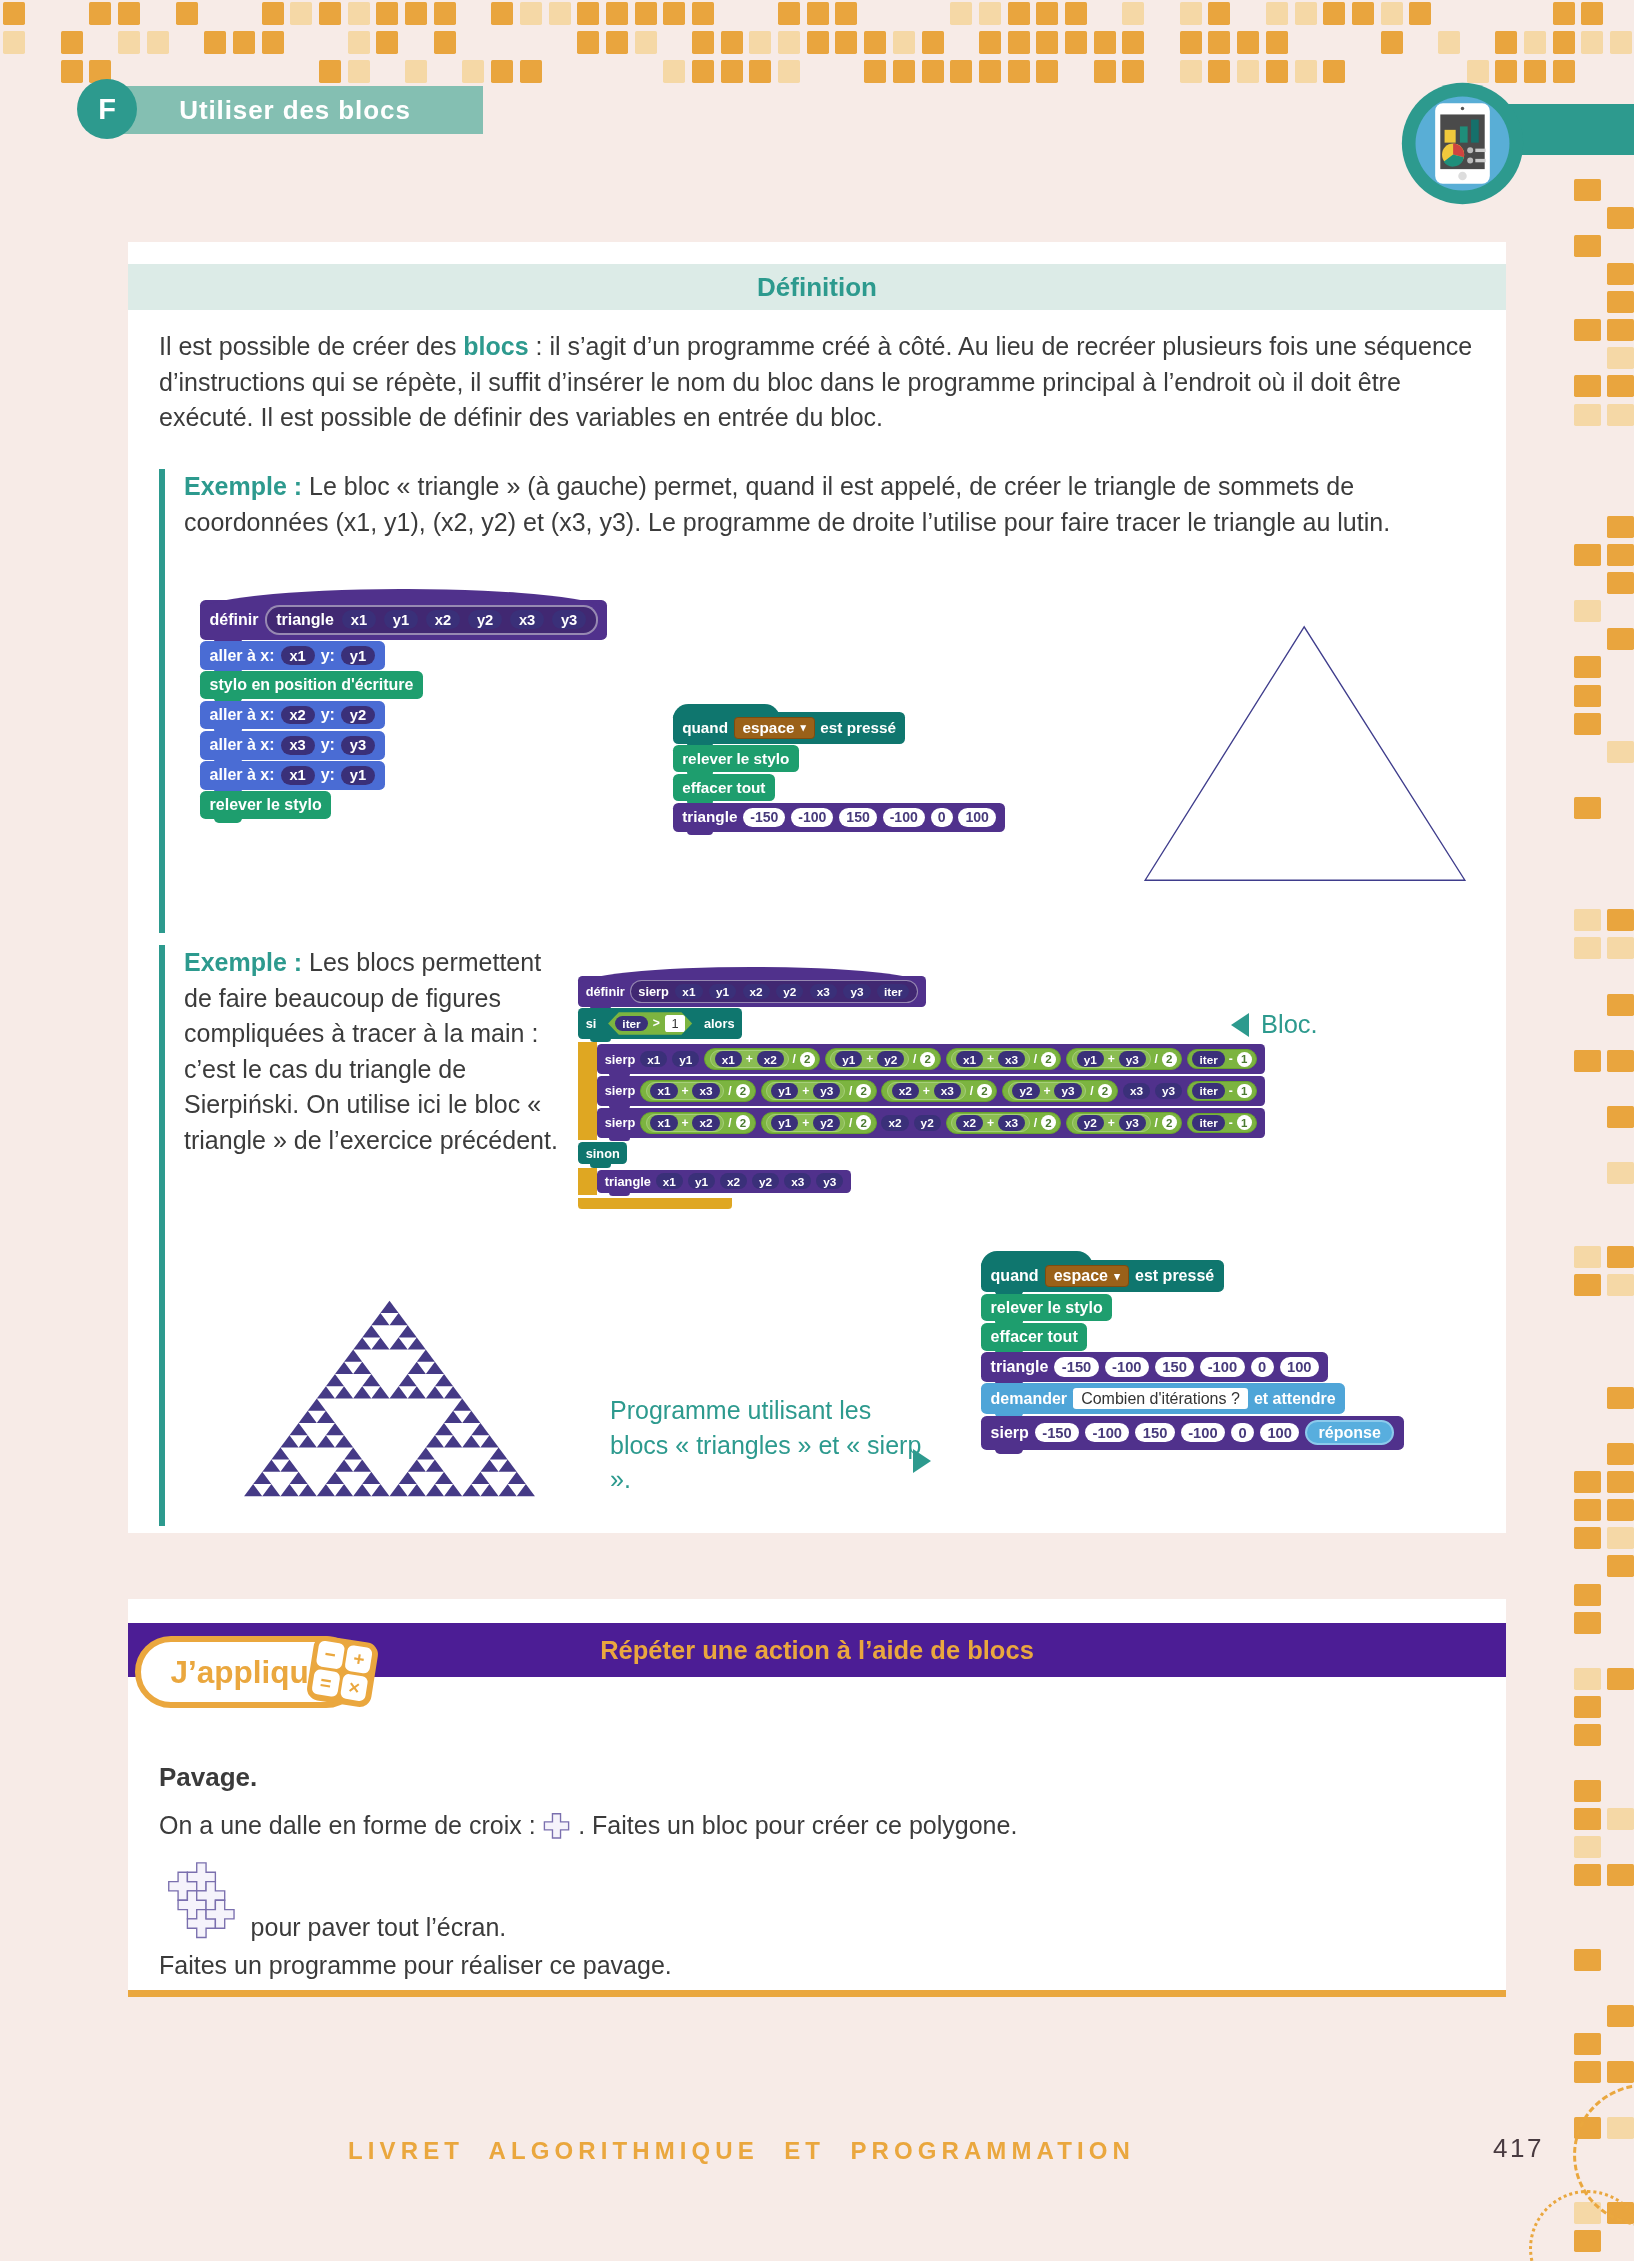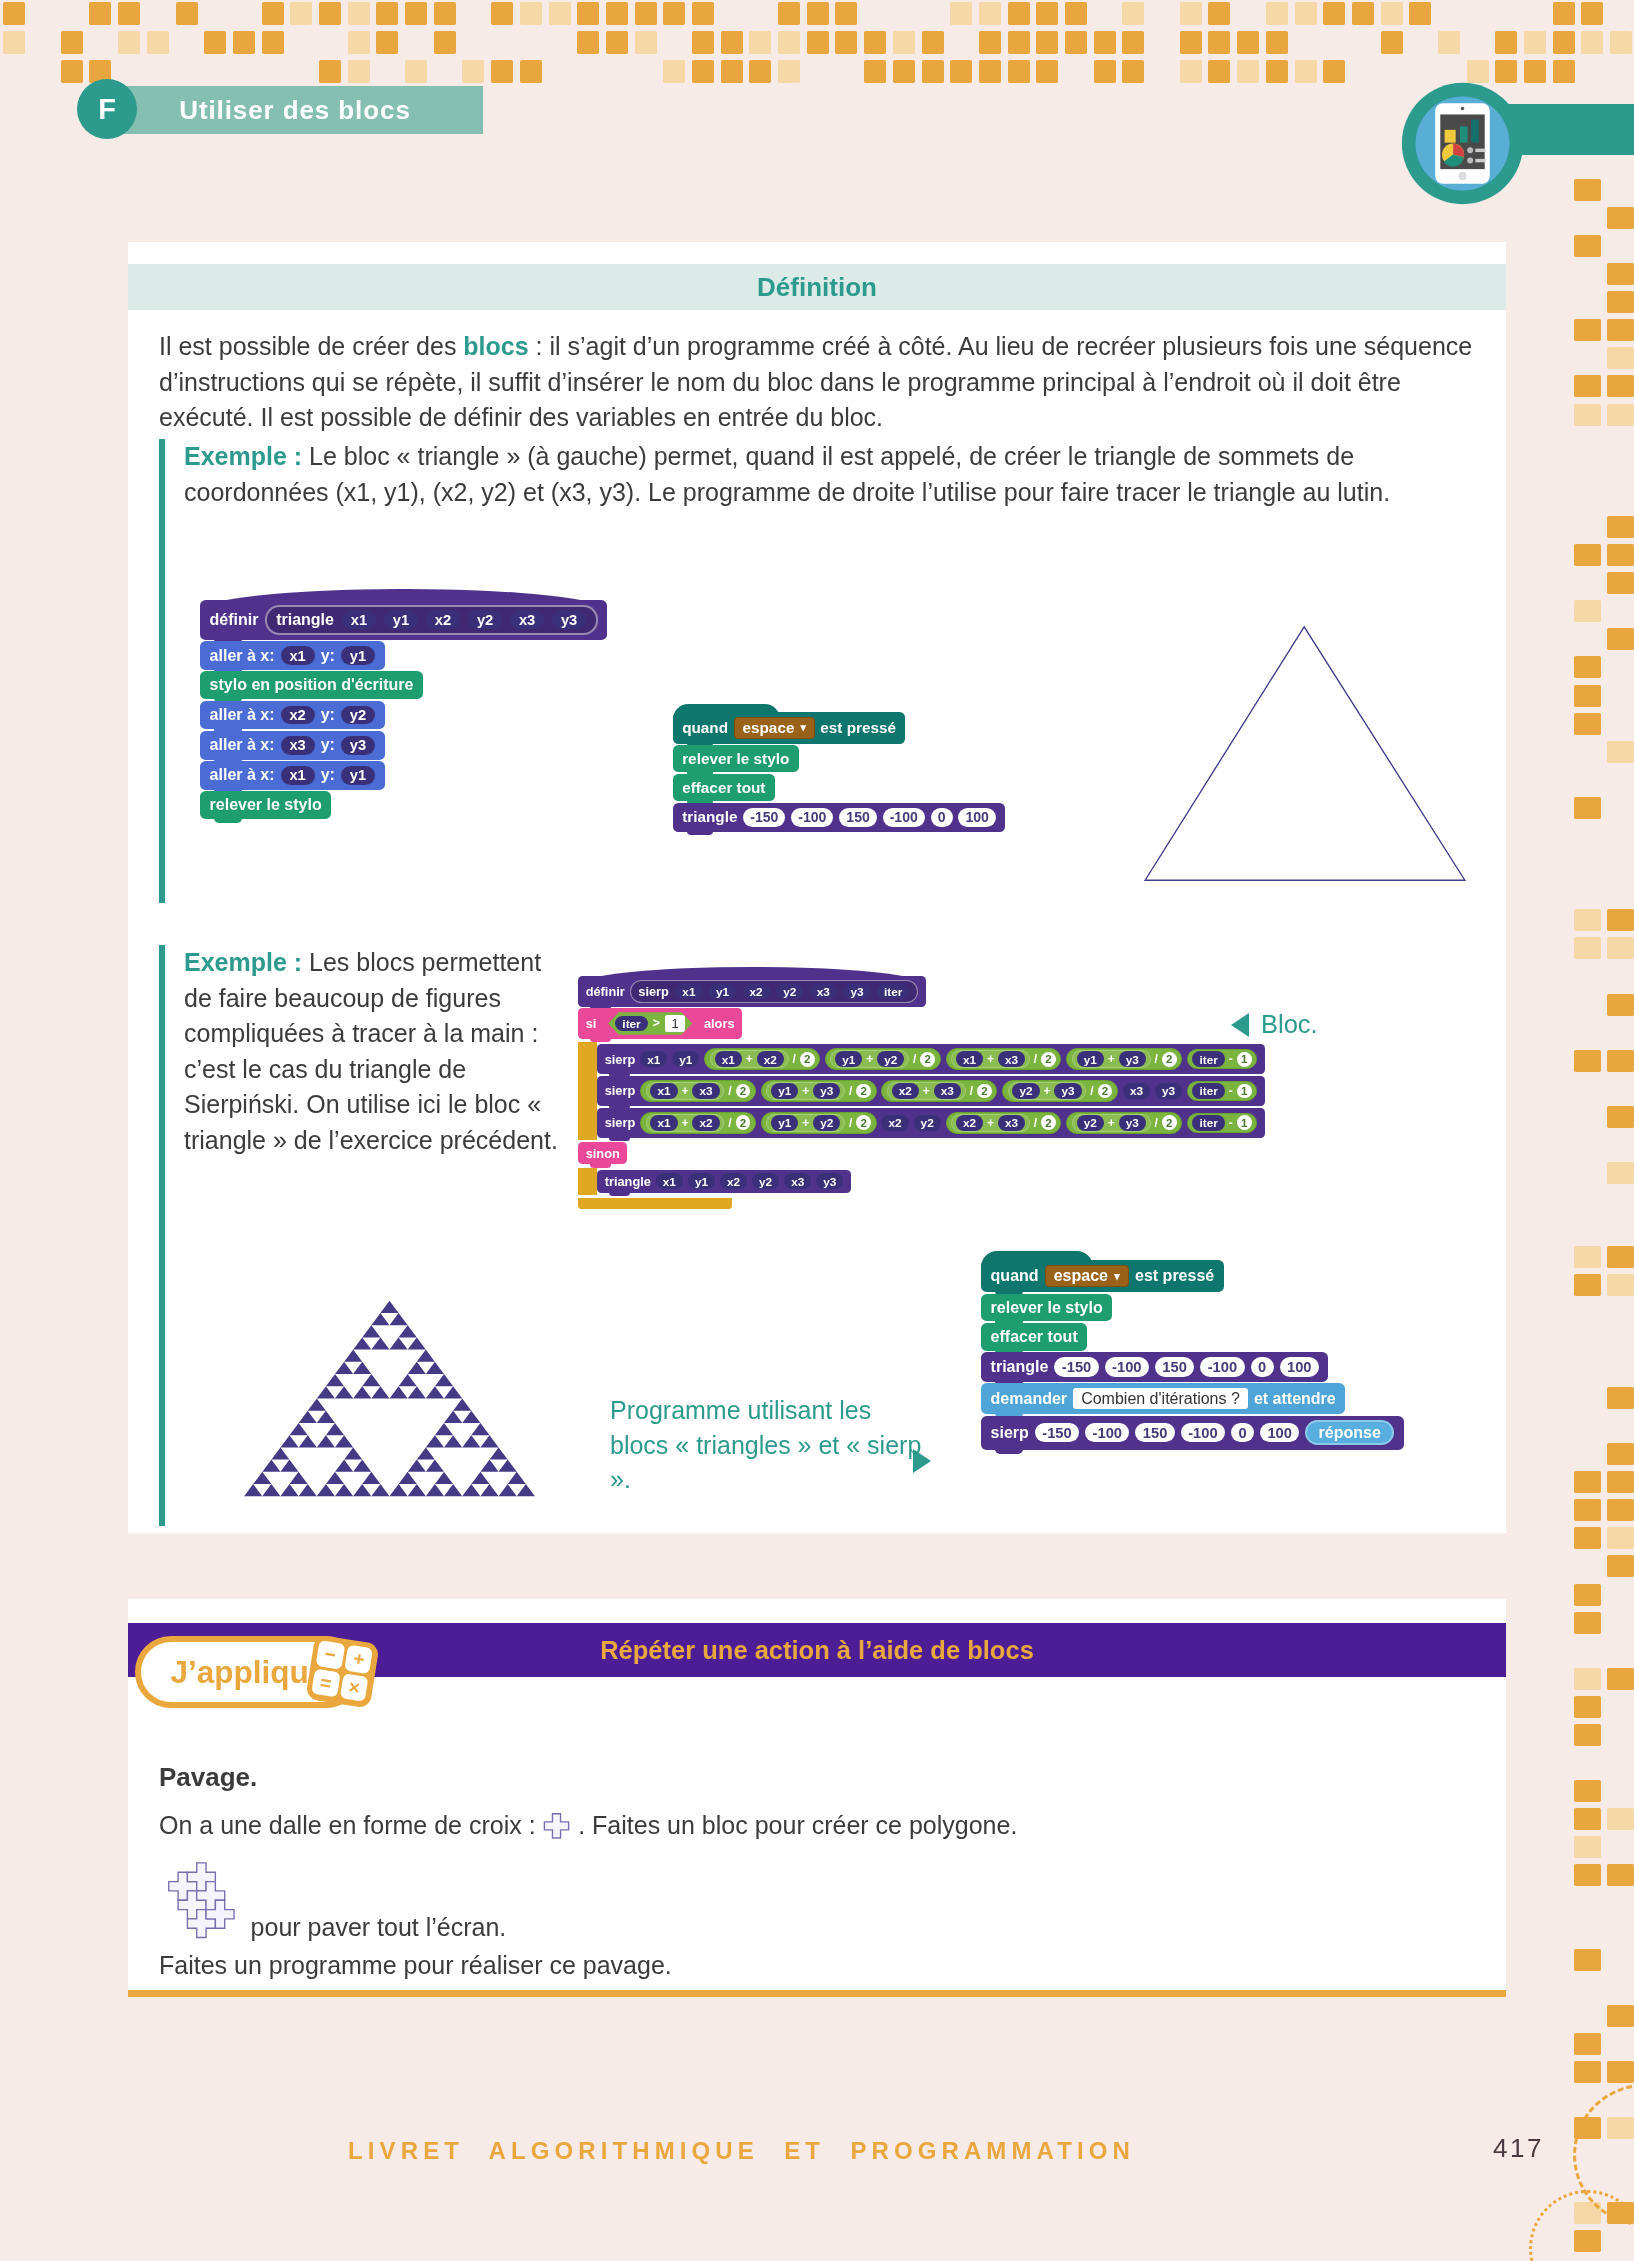--- a/index.html
+++ b/index.html
@@ -22,21 +22,21 @@
   #card-app{left:128px;top:1599px;width:1378px;height:391px;border-bottom:7.7px solid #eaa73e;}
 
   .def-banner{position:absolute;left:0;right:0;top:22px;height:46px;background:#dcebe7;display:flex;align-items:center;justify-content:center;color:#2d9a8e;font-size:26px;font-weight:bold;}
   .def-text{position:absolute;left:31px;top:87px;width:1318px;color:#3b3b3b;font-size:25px;line-height:1.42;}
   .hl-teal{color:#2d9a8e;font-weight:bold;}
 
   .example{position:absolute;display:flex;}
   .ex-bar{width:6px;background:#2d9a8e;flex:none;}
   .ex-content{margin-left:19px;color:#3b3b3b;font-size:25px;line-height:1.42;}
   .ex-label{color:#2d9a8e;font-weight:bold;}
-  #example1{left:31px;top:197px;height:464px;width:1311px;}
+  #example1{left:31px;top:227px;height:464px;width:1311px;}
   #example2{left:31px;top:703px;height:581px;width:409px;}
 
   .teal-caption{position:absolute;color:#2d9a8e;font-size:25px;line-height:1.38;}
   .tri-l{width:0;height:0;border-top:12px solid transparent;border-bottom:12px solid transparent;border-right:18px solid #2d9a8e;display:inline-block;}
   .tri-r{width:0;height:0;border-top:12px solid transparent;border-bottom:12px solid transparent;border-left:18px solid #2d9a8e;display:inline-block;}
   #cap-bloc{left:1103px;top:765px;display:flex;align-items:center;gap:12px;font-size:25.5px;}
   #cap-prog{left:482px;top:1151px;width:315px;}
   #cap-arrow{left:785px;top:1207px;}
 
   
@@ -46,21 +46,21 @@
   #prog3{left:450px;top:734px;font-size:12.8px;}
   #prog4{left:853px;top:1018px;font-size:16px;}
   .srow{display:flex;align-items:center;width:max-content;gap:.38em;padding:.3em .6em;border-radius:.35em;color:#fff;font-weight:700;position:relative;z-index:0;}
   .srow::after{content:"";position:absolute;left:.9em;bottom:-.26em;width:1.7em;height:.3em;background:inherit;border-radius:0 0 .3em .3em;}
   .hat::before{content:"";position:absolute;left:0;right:0;top:-.7em;height:1.4em;background:inherit;border-radius:50% 50% 0 0 / 100% 100% 0 0;z-index:-1;}
   .hatEvent::before{content:"";position:absolute;left:0;top:-.55em;width:46%;height:1.1em;background:inherit;border-radius:1em 1em 0 0;z-index:-1;}
   .purple{background:#50318c;}
   .blue{background:#4a6cd4;}
   .green{background:#1e9e6e;}
   .orange{background:#0f766e;}
-  .gold{background:#ec4899;}
+  .gold{background:#0f766e;}
   .cyan{background:#4fa5d8;}
   .slabel{white-space:nowrap;}
   .sarg{background:#3a3079;border-radius:2em;padding:.1em .6em;font-size:.92em;}
   .swhite{background:#fff;color:#473a7b;border-radius:2em;padding:.12em .5em;font-size:.92em;}
   .swcirc{background:#fff;color:#4a7a2f;border-radius:50%;width:1.3em;height:1.3em;display:inline-flex;align-items:center;justify-content:center;font-size:.9em;}
   .soptext{font-size:.95em;}
   .sop{background:#7cb440;border:.12em solid #68a22f;border-radius:1.4em;padding:.08em .35em;display:inline-flex;align-items:center;gap:.3em;}
   .sgroup{background:#8abc52;border:.1em solid #a6cf79;border-radius:1.4em;padding:.05em .3em;display:inline-flex;align-items:center;gap:.3em;}
   .shex{background:#7cb440;clip-path:polygon(7% 50%,18% 0,82% 0,93% 50%,82% 100%,18% 100%);padding:.2em 1.1em;display:inline-flex;align-items:center;gap:.4em;}
   .sdrop{background:#9a6119;border:0.9px solid #7d4c10;border-radius:.25em;padding:.08em .5em;display:inline-flex;align-items:center;gap:.4em;}

